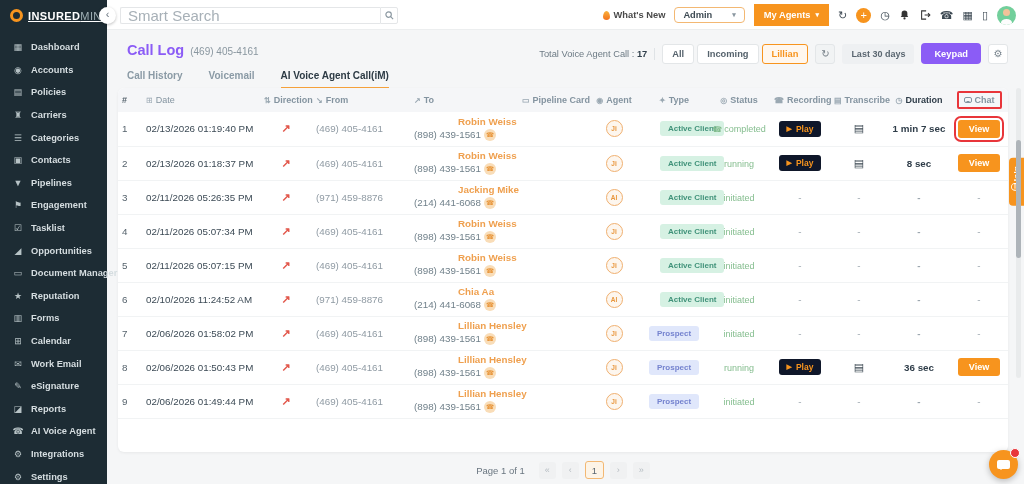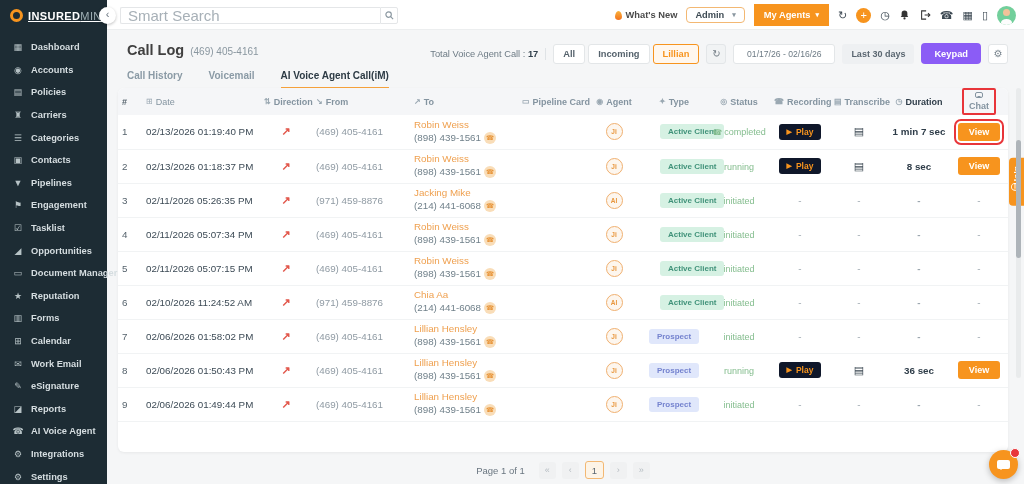--- a/index.html
+++ b/index.html
@@ -26,37 +26,37 @@
   .main { position:absolute; left:107px; top:0; right:0; bottom:0; }
   .topbar { position:absolute; left:0; right:0; top:0; height:30px; background:#fff; border-bottom:1px solid #eceeef; z-index:4; }
   .search-input { position:absolute; left:13px; top:7px; width:260px; height:17px; border:1px solid #e4e6e8;
     border-right:none; border-radius:2px 0 0 2px; font-size:15px; padding:0 7px; color:#4a565f; outline:none; font-family:inherit; }
   .search-input::placeholder { color:#a7b0b7; }
   .search-btn { position:absolute; left:273px; top:7px; width:18px; height:17px; border:1px solid #e4e6e8;
     background:#fff; border-radius:0 2px 2px 0; display:flex; align-items:center; justify-content:center; cursor:pointer; }
   .tb-right { position:absolute; right:8px; top:0; height:30px; display:flex; align-items:center; gap:9px; }
   .whats-new { display:flex; align-items:center; gap:4px; font-size:9.3px; color:#4a4a4a; font-weight:600; cursor:pointer; }
   .flame { width:7px; height:9px; background:linear-gradient(#f9b23c,#f3721e); border-radius:50% 50% 50% 50%/65% 65% 35% 35%; }
-  .admin-btn { display:flex; align-items:center; gap:8px; border:1px solid #f3b873; border-radius:4px;
+  .admin-btn { display:flex; align-items:center; gap:20px; border:1px solid #f3b873; border-radius:4px;
     background:#fff; padding:2px 8px; font-size:9.3px; color:#3d4a53; font-weight:600; cursor:pointer; font-family:inherit; }
   .caret { font-size:7px; color:#8a97a0; }
   .agents-btn { background:#f7941e; color:#fff; border:none; border-radius:0; padding:6px 10px;
     font-size:9.3px; font-weight:700; display:flex; align-items:center; gap:5px; cursor:pointer; font-family:inherit; }
   .agents-btn .caret { color:#fff; }
   .tb-ic { font-size:11px; color:#3c4852; cursor:pointer; line-height:1; display:flex; align-items:center; }
   .plus-ic { width:15px; height:15px; border-radius:50%; background:#f7941e; color:#fff; font-size:11px;
     line-height:14px; text-align:center; cursor:pointer; }
   .avatar { width:19px; height:19px; border-radius:50%; background:#72cf9b; position:relative; overflow:hidden; cursor:pointer; }
   .avatar::before { content:""; position:absolute; left:6px; top:3px; width:7px; height:7px; border-radius:50%; background:#f3c29a; }
   .avatar::after { content:""; position:absolute; left:4px; bottom:-1px; width:11px; height:7px; border-radius:50% 50% 0 0; background:#fdfdfd; }
 
   
   .content { position:absolute; left:0; right:0; top:30px; bottom:0; background:#f5f6f7; }
   .page-title-row { position:absolute; left:20px; top:12px; display:flex; align-items:baseline; gap:6px; }
-  .page-title { font-size:14.5px; font-weight:700; color:#404040; }
+  .page-title { font-size:14.5px; font-weight:700; color:#8b5cf6; }
   .page-phone { font-size:10px; color:#8a97a0; }
 
   .controls { position:absolute; right:16px; top:13px; display:flex; align-items:center; gap:7px; }
   .total-lb { font-size:9.3px; color:#6c7a84; }
   .total-v { font-weight:700; color:#31404c; }
   .vdiv { width:1px; height:12px; background:#dfe3e6; }
   .filter-group { display:flex; gap:3px;justify-content:space-between; }
   .flt { font-size:9.3px; padding:4px 9px; background:#fff; border:1px solid #e3e6e8; border-radius:3px;
     color:#55626c; font-weight:600; cursor:pointer; font-family:inherit; }
   .flt.active { color:#f7941e; border-color:#f7941e; background:#fff7ee; }
@@ -80,29 +80,29 @@
   .card { position:absolute; left:11px; top:58px; width:890px; height:364px; background:#fff; border-radius:6px;
     box-shadow:0 1px 3px rgba(0,0,0,.06); overflow:hidden; }
   table { width:890px; border-collapse:collapse; table-layout:fixed; }
   col.w-num{width:24px} col.w-date{width:118px} col.w-direction{width:52px} col.w-from{width:98px}
   col.w-to{width:108px} col.w-pipeline{width:70px} col.w-agent{width:52px} col.w-type{width:68px}
   col.w-status{width:62px} col.w-recording{width:60px} col.w-transcribe{width:58px} col.w-duration{width:62px} col.w-chat{width:58px}
   thead th { background:#f5f6f8; height:24px; font-size:9px; font-weight:600; color:#8494a0; text-align:left;
     padding:0 4px; white-space:nowrap; }
   .th-wrap { display:inline-flex; align-items:center; gap:3px; }
   .th-ic { font-size:8px; color:#9aa8b2; }
-  .hl-red { border:2px solid #e8353a; padding:2px 5px; border-radius:2px;flex-direction:column; }
+  .hl-red { border:2px solid #e8353a; padding:2px 5px; border-radius:2px; }
   tbody td { height:34px; border-bottom:1px solid #f1f3f4; font-size:9.8px; color:#3c4a55; padding:0 4px;
     vertical-align:middle; white-space:nowrap; }
   .c-num{ color:#55626c; }
   .c-date{ font-weight:500; }
   .c-direction,.c-agent,.c-type,.c-status,.c-recording,.c-transcribe,.c-duration,.c-chat{ text-align:center; }
   .dir { color:#e2574b; font-weight:700; font-size:11px; }
   .from-num { color:#8f9aa3; }
-  .to-name { color:#efa04f; font-weight:400; line-height:1.3; cursor:pointer; }
+  .to-name { color:#efa04f; font-weight:700; line-height:1.3; cursor:pointer;margin-left:44px; }
   .to-phone { color:#70808a; line-height:1.3; display:flex; align-items:center; gap:3px; }
   .ph-badge { width:12px; height:12px; border-radius:50%; background:#f9ddb8; color:#e8963c; font-size:6.5px;
     display:inline-flex; align-items:center; justify-content:center; }
   .agent-av { display:inline-flex; width:17px; height:17px; border-radius:50%; border:1px solid #f0b070;
     background:#fdf6ee; color:#e8963c; font-size:6.5px; font-weight:700; align-items:center; justify-content:center; }
   .badge { display:inline-block; padding:3px 8px; border-radius:3px; font-size:8px; font-weight:700; }
   .badge.client { background:#d6f1e3; color:#41937a;margin-left:16px; }
   .badge.prospect { background:#e0e7fb; color:#7583cf; }
   .status { color:#84bd8e; font-size:9px; }
   .st-ic { font-size:8px; }
@@ -288,21 +288,20 @@
 
       <div class="controls">
         <span class="total-lb"><span>Total Voice Agent Call :</span> <span class="total-v">17</span></span>
         <span class="vdiv"></span>
         <span class="filter-group">
             <button class="flt">All</button>
             <button class="flt">Incoming</button>
             <button class="flt active">Lillian</button>
           </span>
         <span class="mini-btn">↻</span>
-        <span class="date-box">01/17/26 - 02/16/26</span>
         <button class="last30">Last 30 days</button>
         <button class="keypad">Keypad</button>
         <span class="gear-btn">⚙</span>
       </div>
 
       <div class="tabs">
           <span class="tab">Call History</span>
           <span class="tab">Voicemail</span>
           <span class="tab active">AI Voice Agent Call(iM)</span>
         </div>

